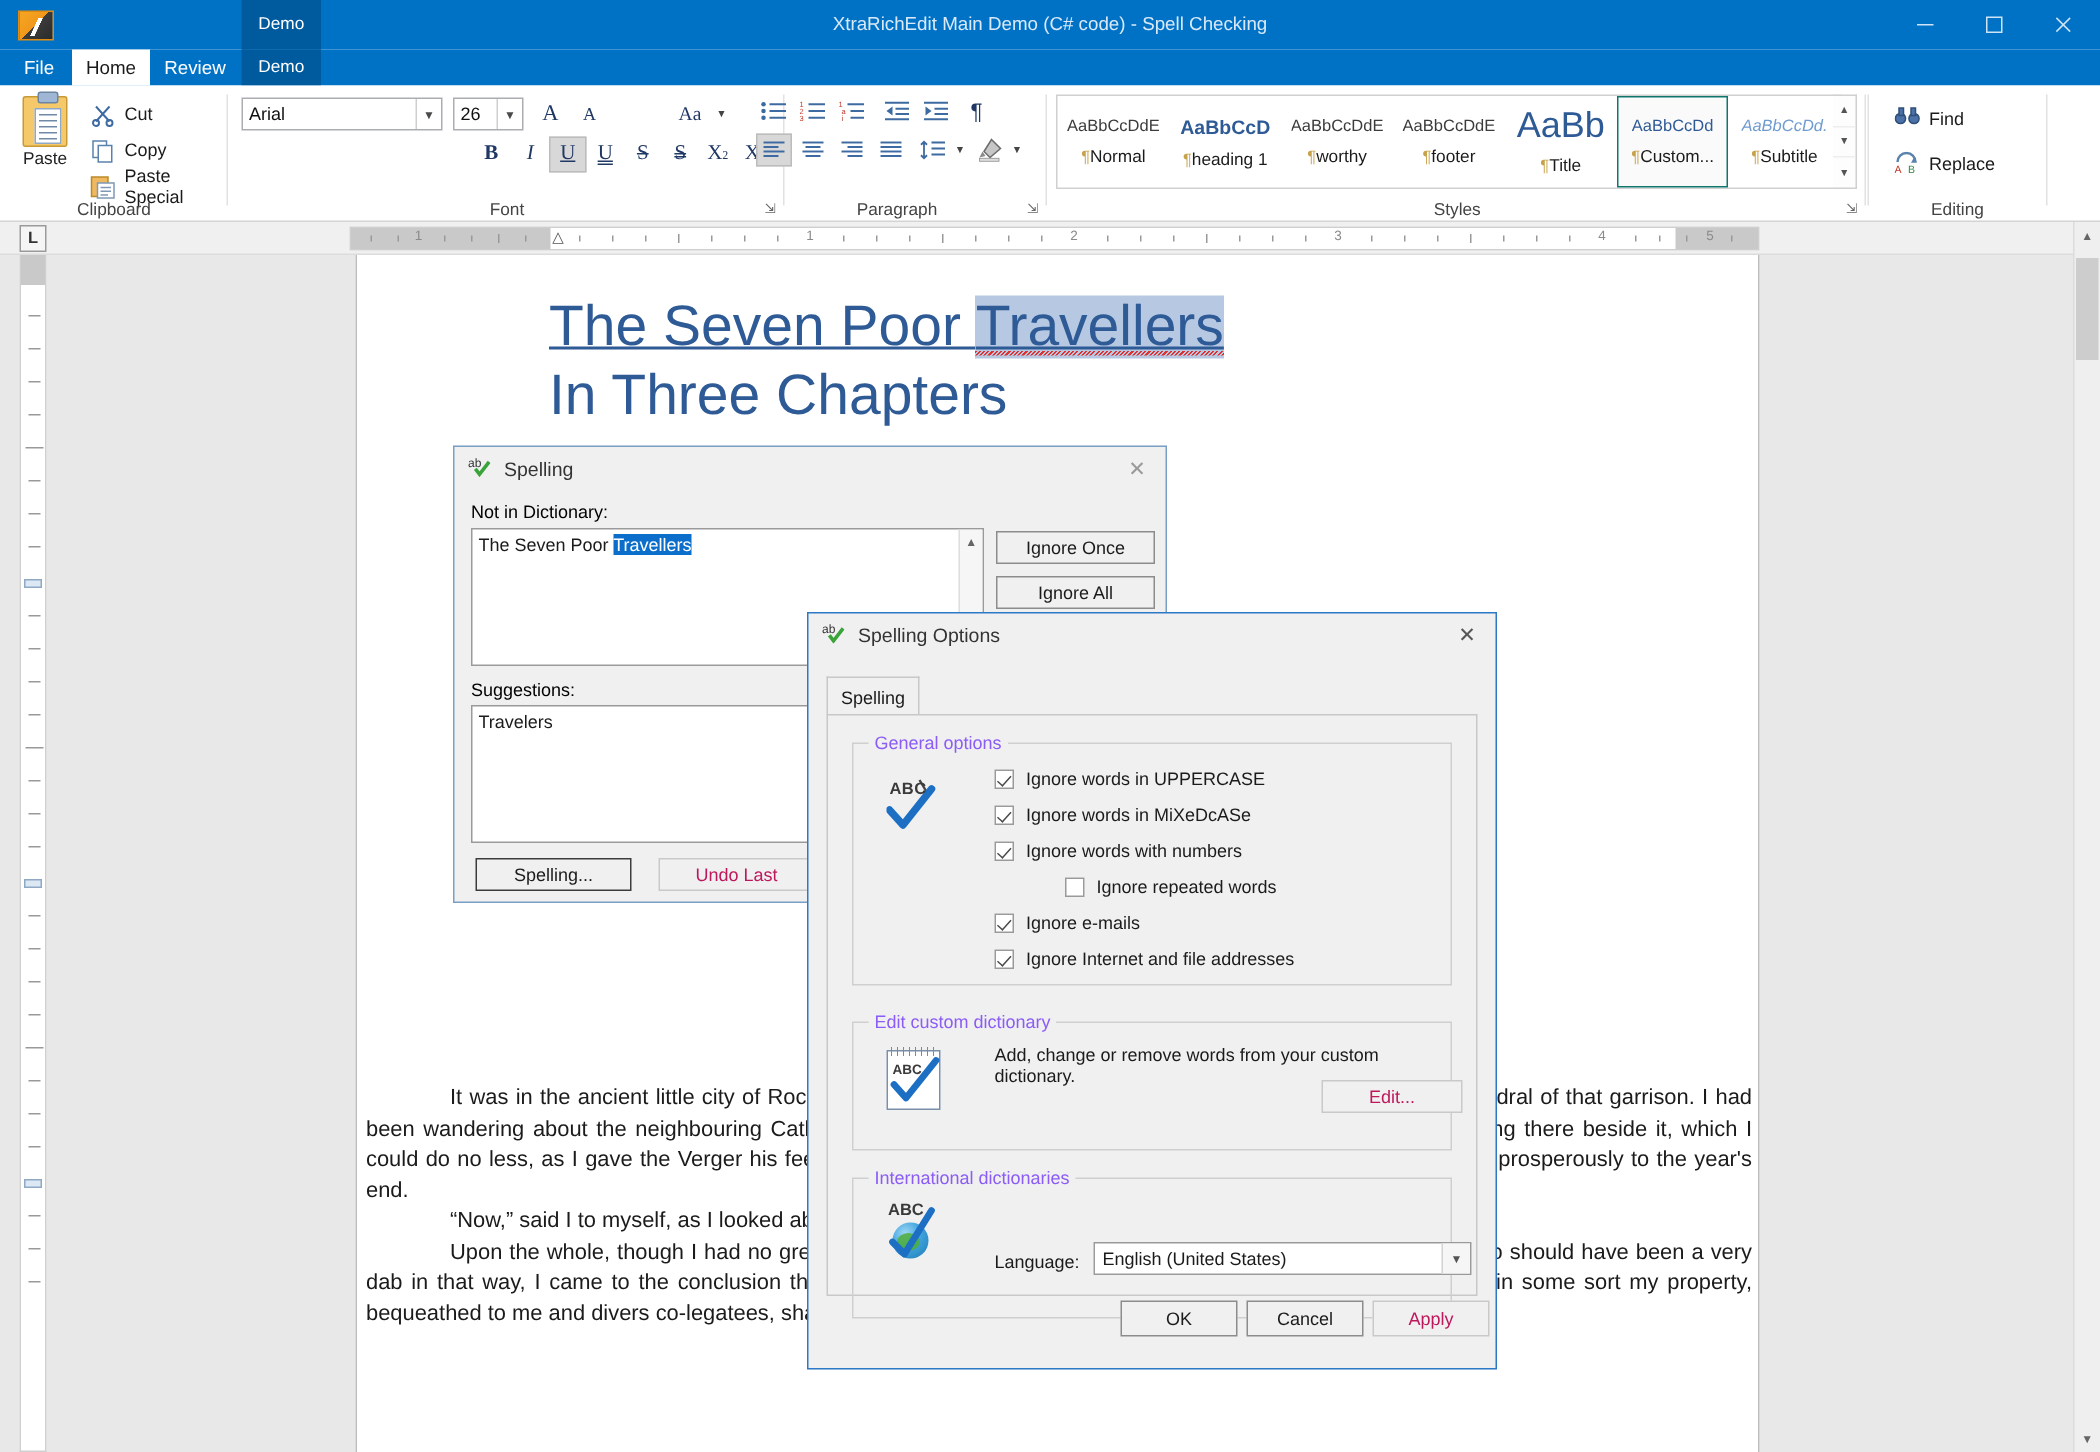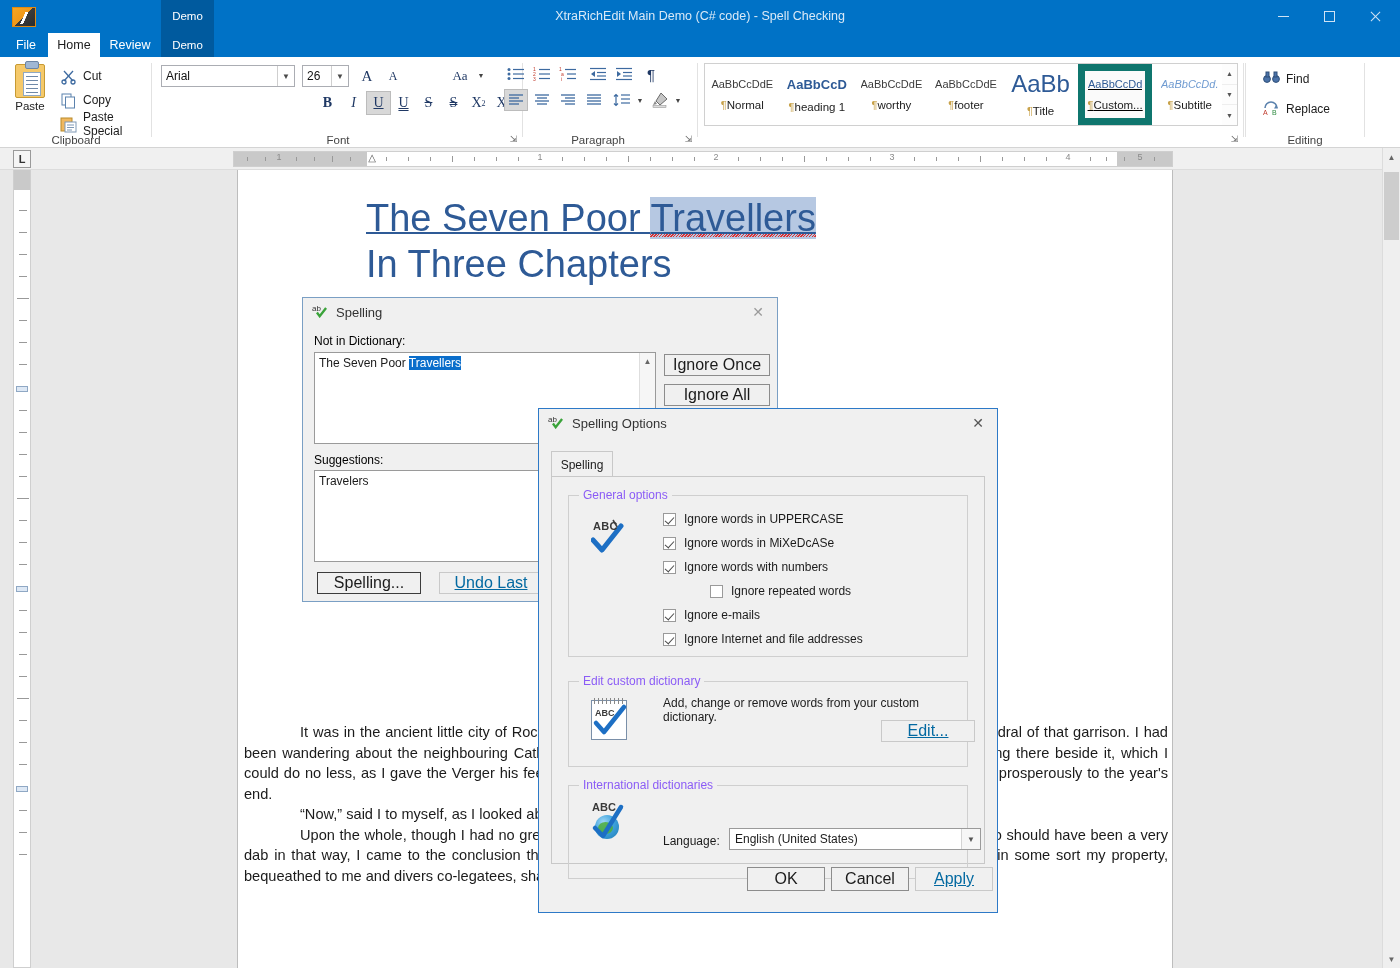--- a/index.html
+++ b/index.html
@@ -161,21 +161,21 @@
   
   .g-styles { left: 699px; width: 545px; }
   .style-gallery {
     position: absolute; left: 5px; top: 6px; width: 524px; height: 63px;
     border: 1px solid #d0d0d0; background: #fff; display: flex;
   }
   .style-cell {
     width: 75px; height: 61px; display: flex; flex-direction: column;
     align-items: center; justify-content: center; gap: 9px;
   }
-  .style-cell.sel { border: 7px solid #0f766e; background: #fafafa; text-decoration: underline; }
+  .style-cell.sel { border: 1px solid #0f766e; background: #fafafa; }
   .style-prev { font-size: 11px; white-space: nowrap; overflow: hidden; }
   .style-name { font-size: 11.5px; color: #1b1b1b; white-space: nowrap; }
   .pilcrow { color: #c8a24a; font-size: 11px; }
   .gallery-scroll {
     position: absolute; right: 6px; top: 6px; width: 16px; height: 63px;
     border: 1px solid #d0d0d0; border-left: 0; background: #fdfdfd;
     display: flex; flex-direction: column;
   }
   .gs-btn {
     flex: 1; display: flex; align-items: center; justify-content: center;
@@ -317,25 +317,25 @@
     background: #f6f6f6; border-left: 1px solid #dedede;
   }
   .lb-scroll i {
     position: absolute; left: 0; top: 0; width: 15px; height: 16px;
     display: flex; align-items: center; justify-content: center;
     font-size: 8px; color: #666; font-style: normal;
   }
   .hl { background: #0b6ecb; color: #fff; }
   .btn {
     position: absolute; background: #f0f0f0; border: 1px solid #8c8c8c;
-    font-size: 16px; color: #1b1b1b; display: flex;
+    font-size: 12px; color: #1b1b1b; display: flex;
     align-items: center; justify-content: center;
   }
   .btn.dark-border { border-color: #3c3c3c; }
-  .btn.disabled { color: #0369a1; border-color: #c9c9c9; text-decoration: underline; }
+  .btn.disabled { color: #be185d; border-color: #c9c9c9; }
 
   
   .options-dlg { left: 538px; top: 408px; width: 460px; height: 505px;
     border: 1px solid #2d79c7; background: #f0f0f0; }
   .tabrow {
     position: absolute; left: 12px; top: 42px; right: 12px; height: 26px;
   }
   .tab-spelling {
     position: absolute; left: 0; top: 0; width: 62px; height: 26px;
     background: #f0f0f0; border: 1px solid #c8c8c8; border-bottom: 0;
@@ -724,20 +724,21 @@
         <div class="style-cell">
           <div class="style-prev" style="color:#6f9bd1;font-style:italic;">AaBbCcDd.</div>
           <div class="style-name"><span class="pilcrow">¶</span><span>Subtitle</span></div>
         </div>
       </div>
       <div class="gallery-scroll">
         <div class="gs-btn">▲</div>
         <div class="gs-btn">▼</div>
         <div class="gs-btn" style="border-bottom:0;">▼</div>
       </div>
+      <div class="grp-label">Styles</div>
       <div class="dlg-launcher" style="right:4px;">⇲</div>
       <div class="grp-sep" style="right:0;"></div>
     </div>
 
     <div class="grp g-editing">
       <div class="edit-item" style="top:10px;">
         <span class="mini-ico">
           <svg width="17" height="14" viewBox="0 0 17 14">
               <g fill="#4a72a8" stroke="#2f4f78">
                 <circle cx="4" cy="8" r="3.4"></circle>

